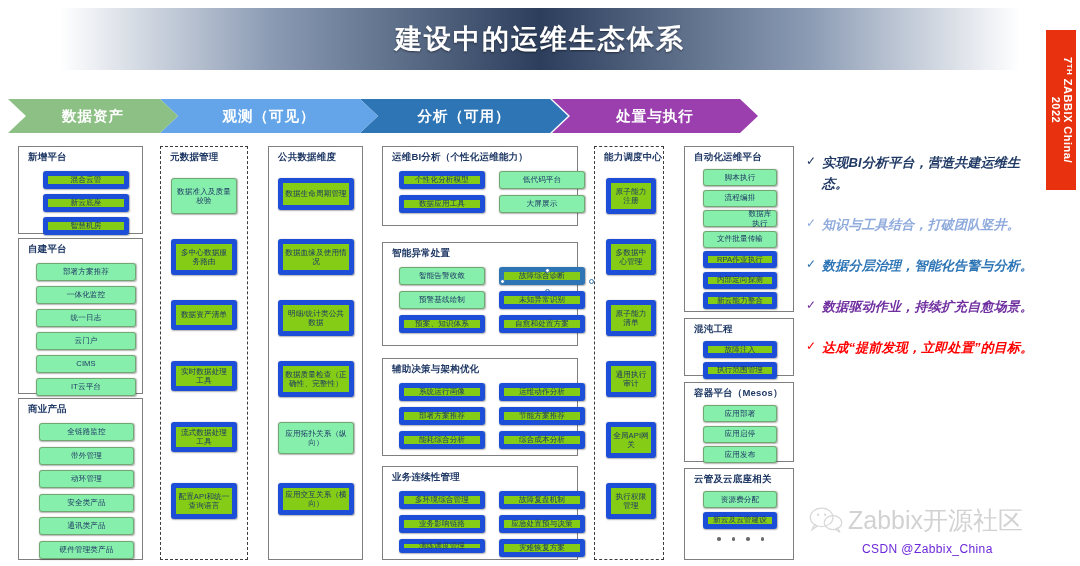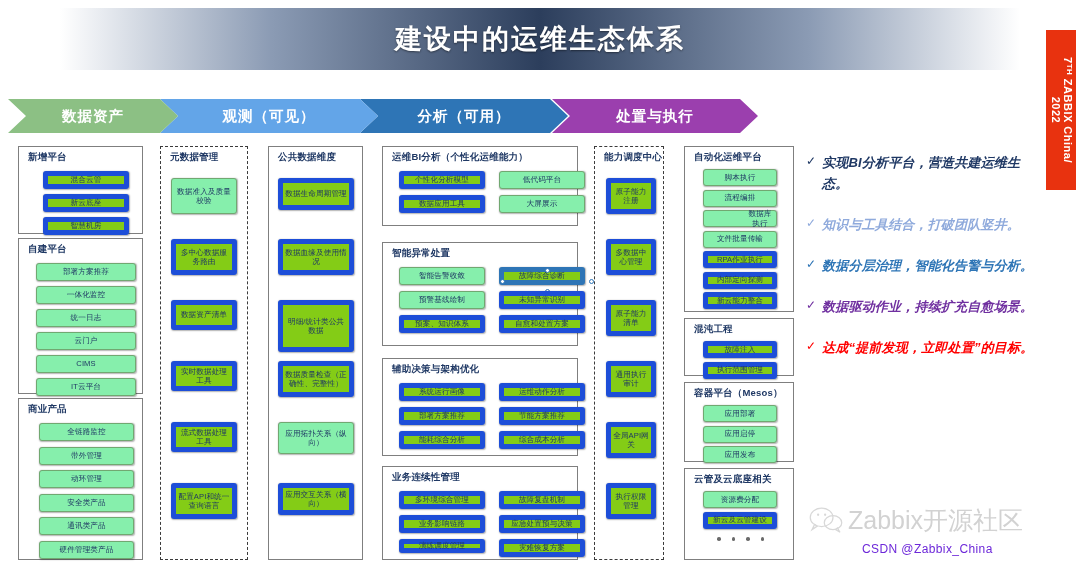--- a/index.html
+++ b/index.html
@@ -207,21 +207,21 @@
       </div>
     </div>
     <div class="panel" style="left: 268px; top: 146px; width: 95px; height: 414px;">
       <div class="panel-title">公共数据维度</div>
       <div class="chip blue" style="left: 9px; top: 31px; width: 76px; height: 32px;">
         <span>数据生命周期管理</span>
       </div>
       <div class="chip blue" style="left: 9px; top: 92px; width: 76px; height: 36px;">
         <span>数据血缘及使用情况</span>
       </div>
-      <div class="chip blue" style="left: 9px; top: 153px; width: 76px; height: 52px;">
+      <div class="chip blue" style="left: 9px; top: 153px; width: 76px; height: 36px;">
         <span>明细/统计类公共数据</span>
       </div>
       <div class="chip blue" style="left: 9px; top: 214px; width: 76px; height: 36px;">
         <span>数据质量检查（正确性、完整性）</span>
       </div>
       <div class="chip green" style="left: 9px; top: 275px; width: 76px; height: 32px;">
         <span>应用拓扑关系（纵向）</span>
       </div>
       <div class="chip blue" style="left: 9px; top: 336px; width: 76px; height: 32px;">
         <span>应用交互关系（横向）</span>

